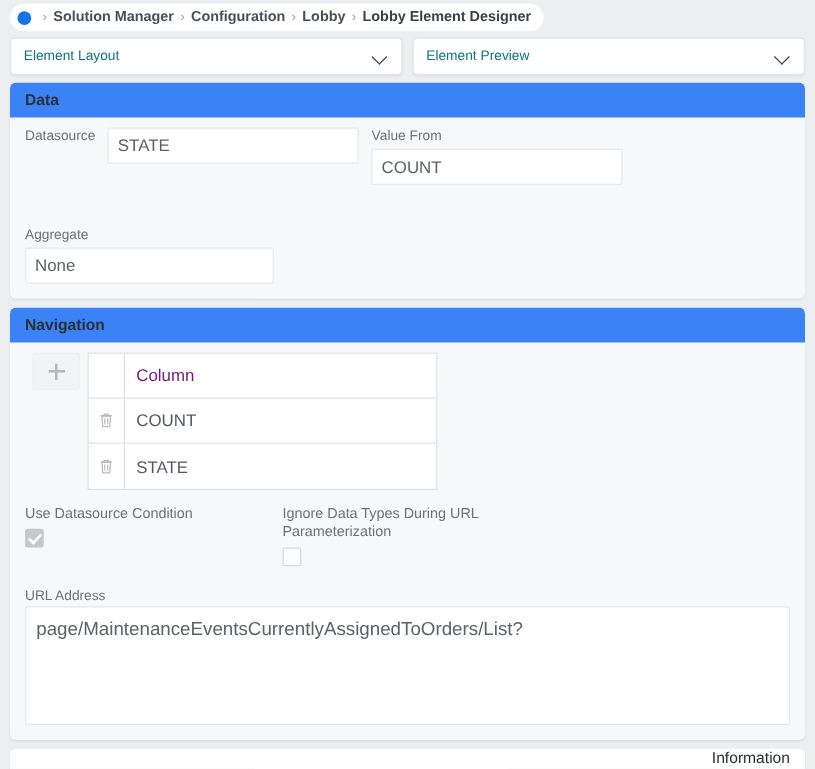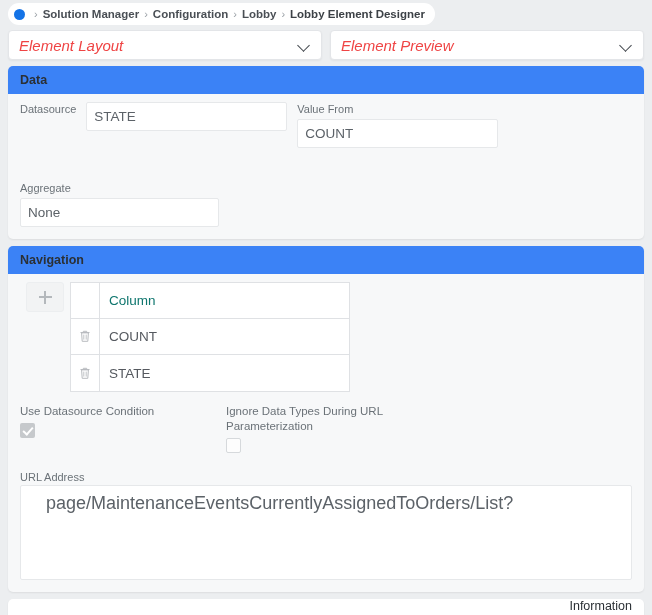--- a/index.html
+++ b/index.html
@@ -61,23 +61,22 @@
     background: #ffffff;
     border: 1px solid #e3e5e8;
     border-radius: 4px;
     display: flex;
     align-items: center;
     justify-content: space-between;
     padding: 0 10px;
     box-shadow: 0 1px 2px rgba(0,0,0,0.05);
   }
   .select-box .sel-label {
-    font-size: 15px;
-    color: #ef4444;
-    font-style: italic;
+    font-size: 11px;
+    color: #0f766e;
   }
   .chev {
     width: 13px; height: 8px;
     position: relative;
     flex: 0 0 auto;
   }
   .chev::before {
     content: "";
     position: absolute;
     left: 1px; top: 0px;
@@ -213,21 +212,21 @@
     justify-content: center;
   }
   .nt-text-cell {
     flex: 1 1 auto;
     display: flex;
     align-items: center;
     padding-left: 9px;
     font-size: 13.5px;
     color: #55595f;
   }
-  .nt-head .nt-text-cell { color: #0f766e; }
+  .nt-head .nt-text-cell { color: #701a75; }
 
   
   .chk-row {
     display: flex;
     margin-top: 12px;
   }
   .chk-col { display: flex; flex-direction: column; }
   .chk-col.c1 { width: 206px; flex: 0 0 auto; }
   .chk-col.c2 { width: 230px; flex: 0 0 auto; }
   .chk-label {
@@ -258,22 +257,22 @@
     border: 1px solid #d6d9dc;
   }
 
   
   .url-field { margin-top: 14px; }
   .url-box {
     background: #ffffff;
     border: 1px solid #e6e8ea;
     border-radius: 2px;
     height: 95px;
-    padding: 9px 25px;
-    font-size: 18px;
+    padding: 9px 8px;
+    font-size: 15px;
     color: #5c6268;
     word-break: break-all;
     line-height: 17px;
   }
 
   
   .info-card {
     margin: 0 8px;
     background: #ffffff;
     border-radius: 5px;

